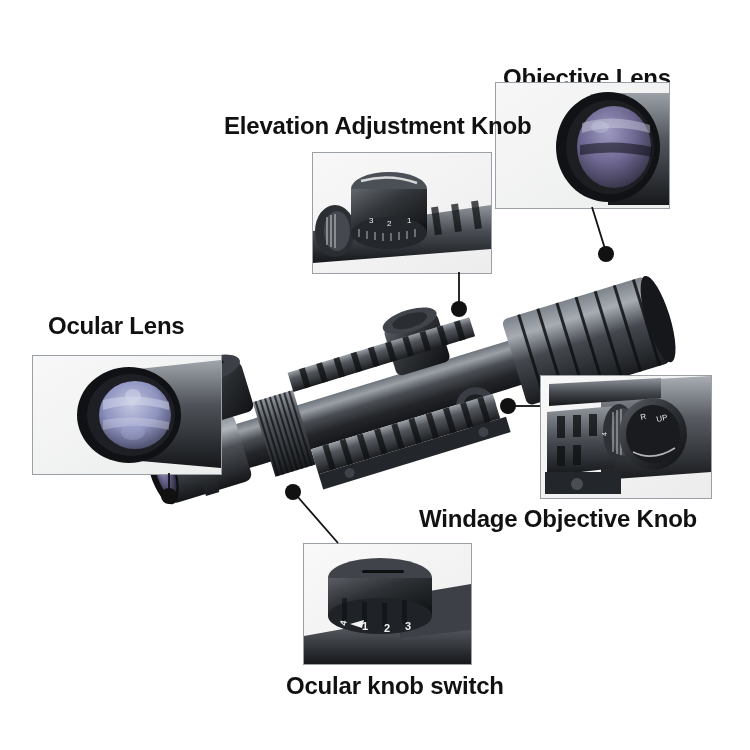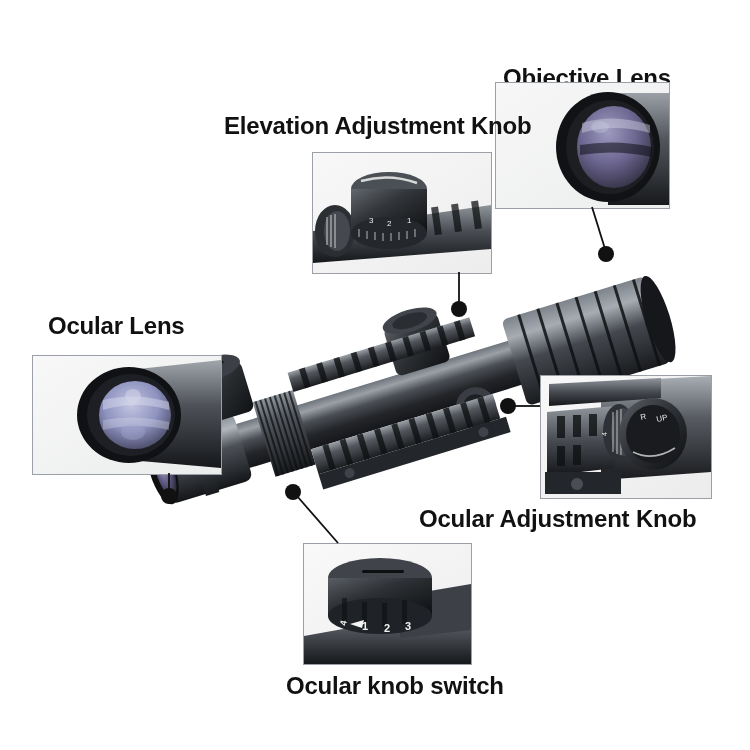--- a/index.html
+++ b/index.html
@@ -262,21 +262,21 @@
       <ellipse cx="96" cy="59" rx="52" ry="48" fill="#0f1114"></ellipse>
       <ellipse cx="98" cy="59" rx="44" ry="41" fill="#1d1f24"></ellipse>
       <ellipse cx="102" cy="59" rx="36" ry="34" fill="url(#ocGlass)"></ellipse>
       <path d="M70 44 Q102 36 136 46 L136 54 Q102 44 70 54 Z" fill="#e3e4f2" opacity=".42"></path>
       <path d="M70 64 Q102 58 136 66 L136 74 Q102 66 70 74 Z" fill="#e3e4f2" opacity=".3"></path>
       <ellipse cx="100" cy="40" rx="8" ry="7" fill="#d3d6ea" opacity=".55"></ellipse>
       <ellipse cx="100" cy="76" rx="12" ry="8" fill="#a3a7cc" opacity=".4"></ellipse>
     </svg>
   </div>
 
-  <div class="label" style="left:419px;top:505px;font-size:24px;">Ocular Adjustment Knob</div>
+  <div class="label" style="left:419px;top:505px;font-size:24px;">Windage Objective Knob</div>
   <div class="callout" style="left:540px;top:375px;width:170px;height:122px;">
     <svg class="photo" viewBox="0 0 170 122" preserveAspectRatio="none">
       <defs>
         <linearGradient id="wBg" x1="0" y1="0" x2="1" y2="1">
           <stop offset="0%" stop-color="#f8f8f9"></stop>
             <stop offset="100%" stop-color="#ececed"></stop>
         </linearGradient>
         <linearGradient id="wTube" x1="0" y1="0" x2="0" y2="1">
           <stop offset="0%" stop-color="#a8aeb4"></stop>
             <stop offset="40%" stop-color="#585c62"></stop>

